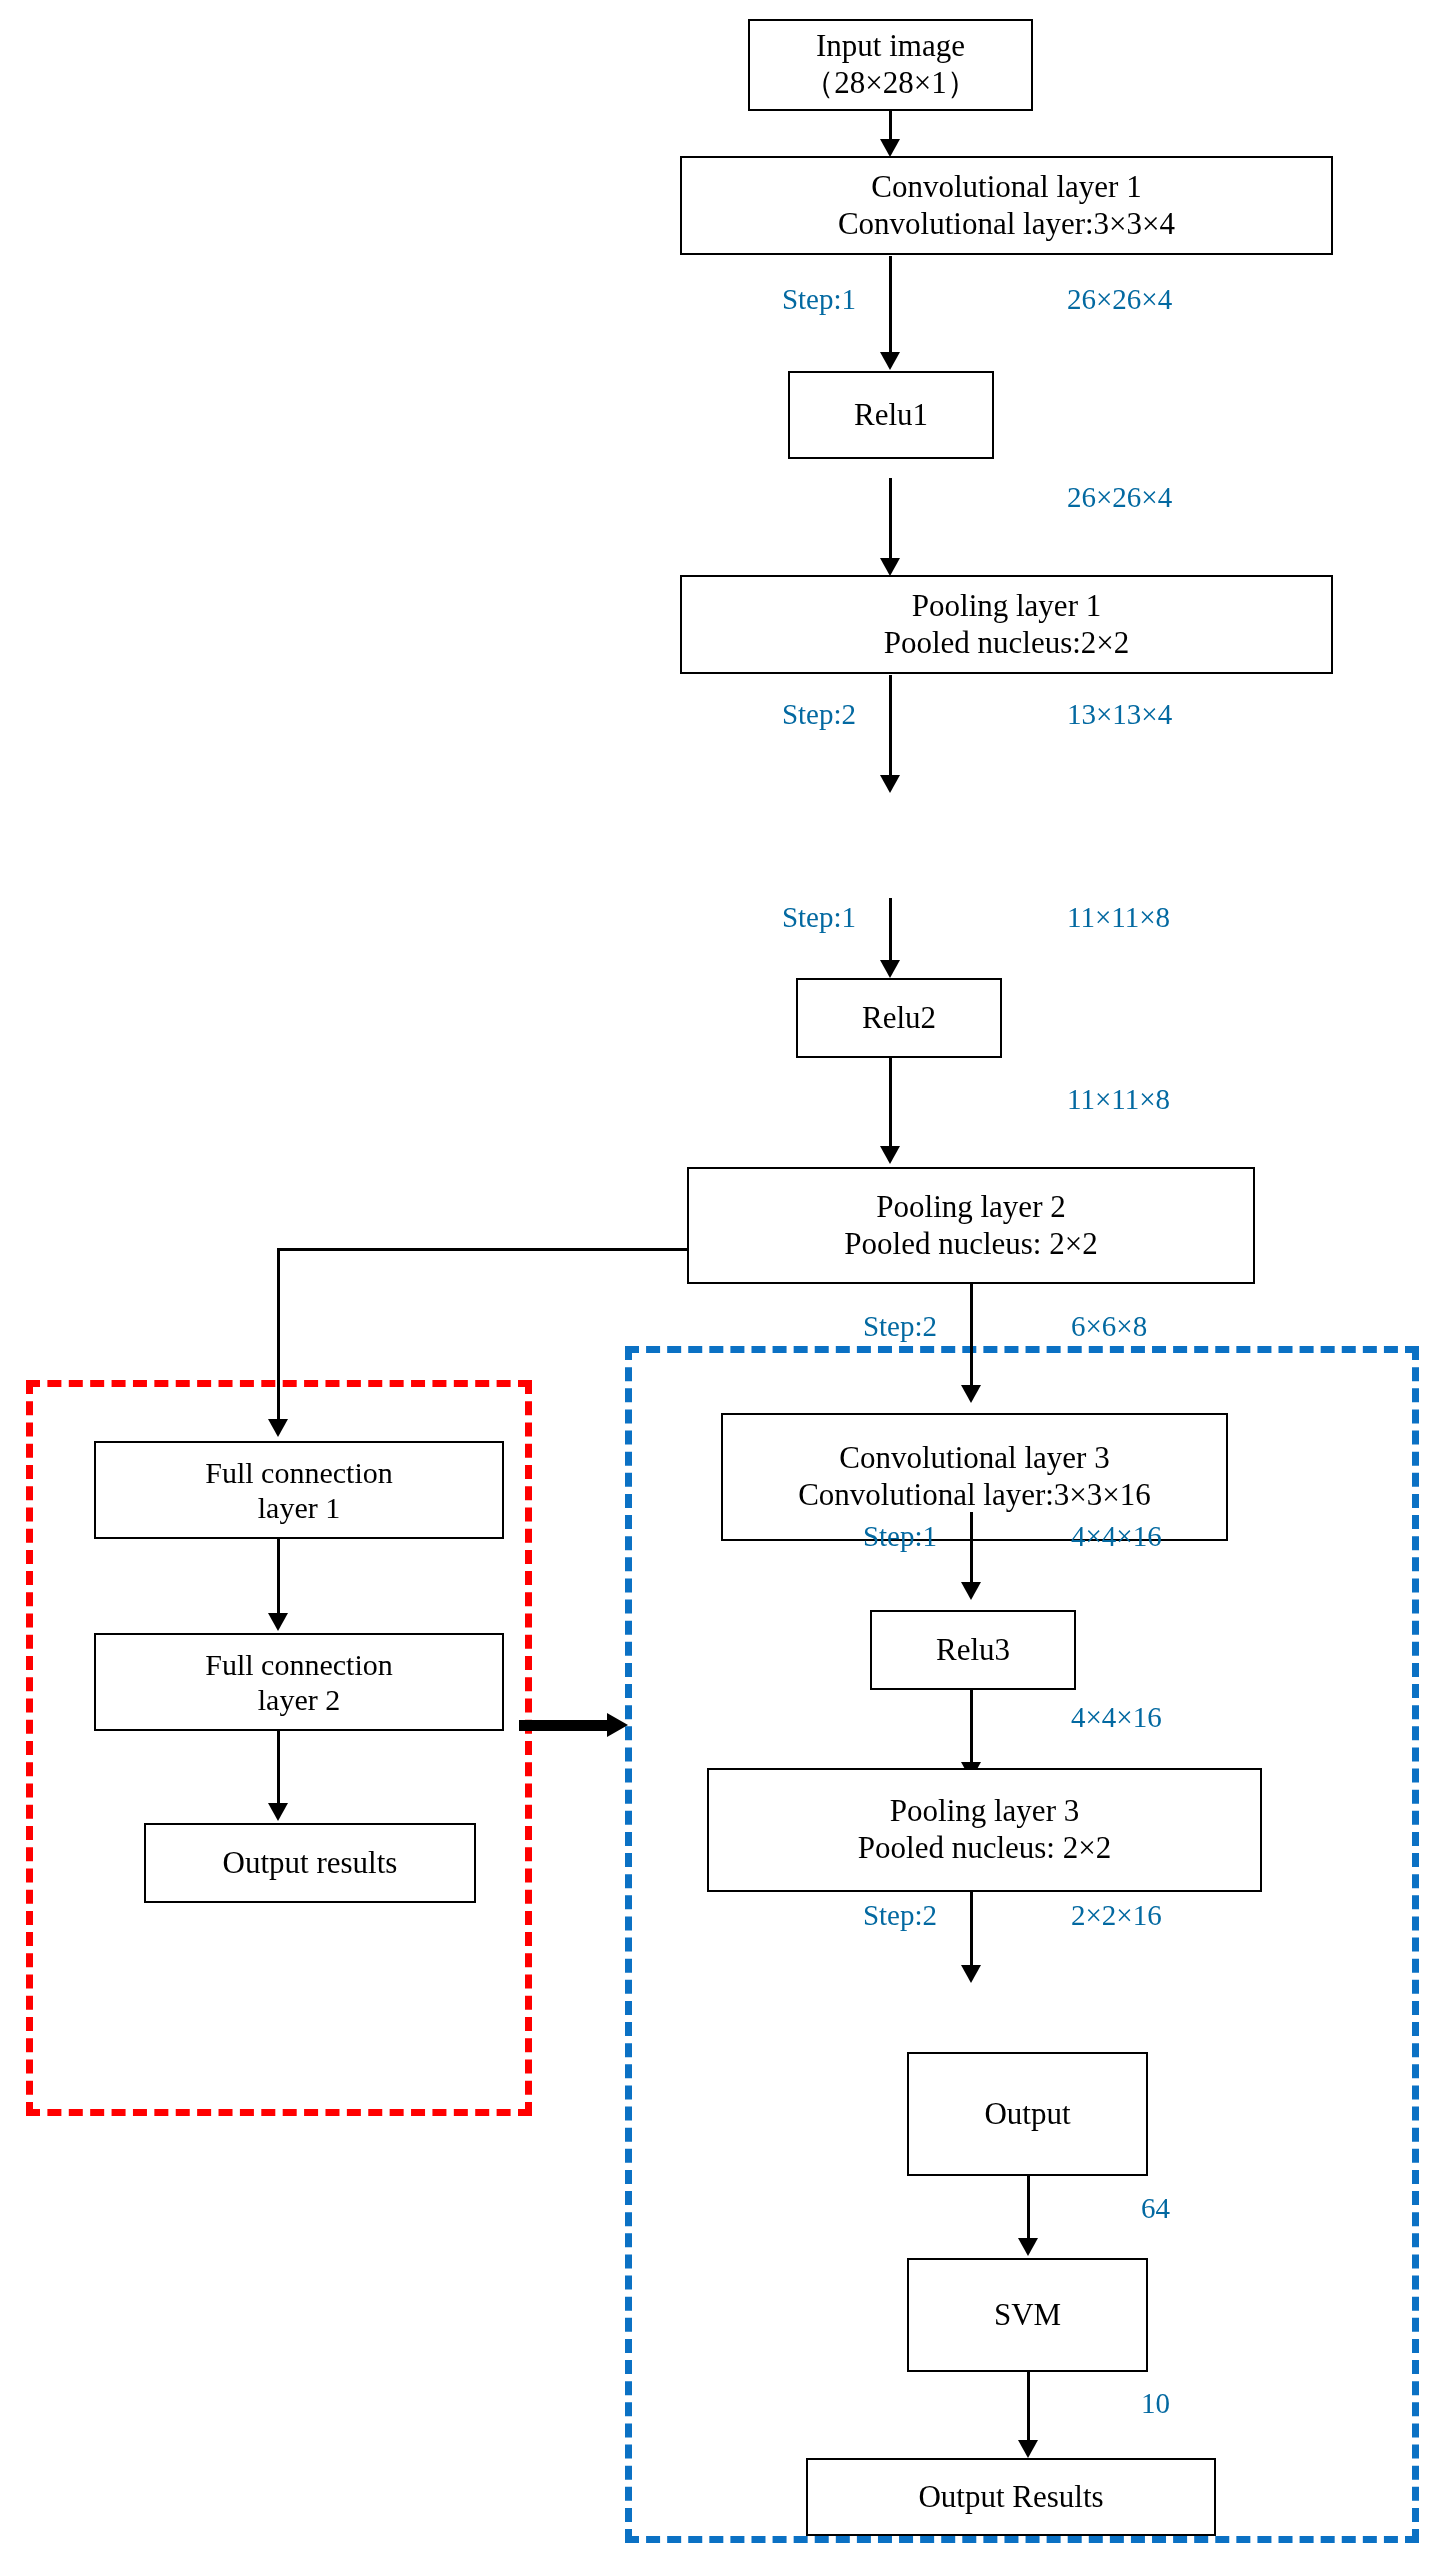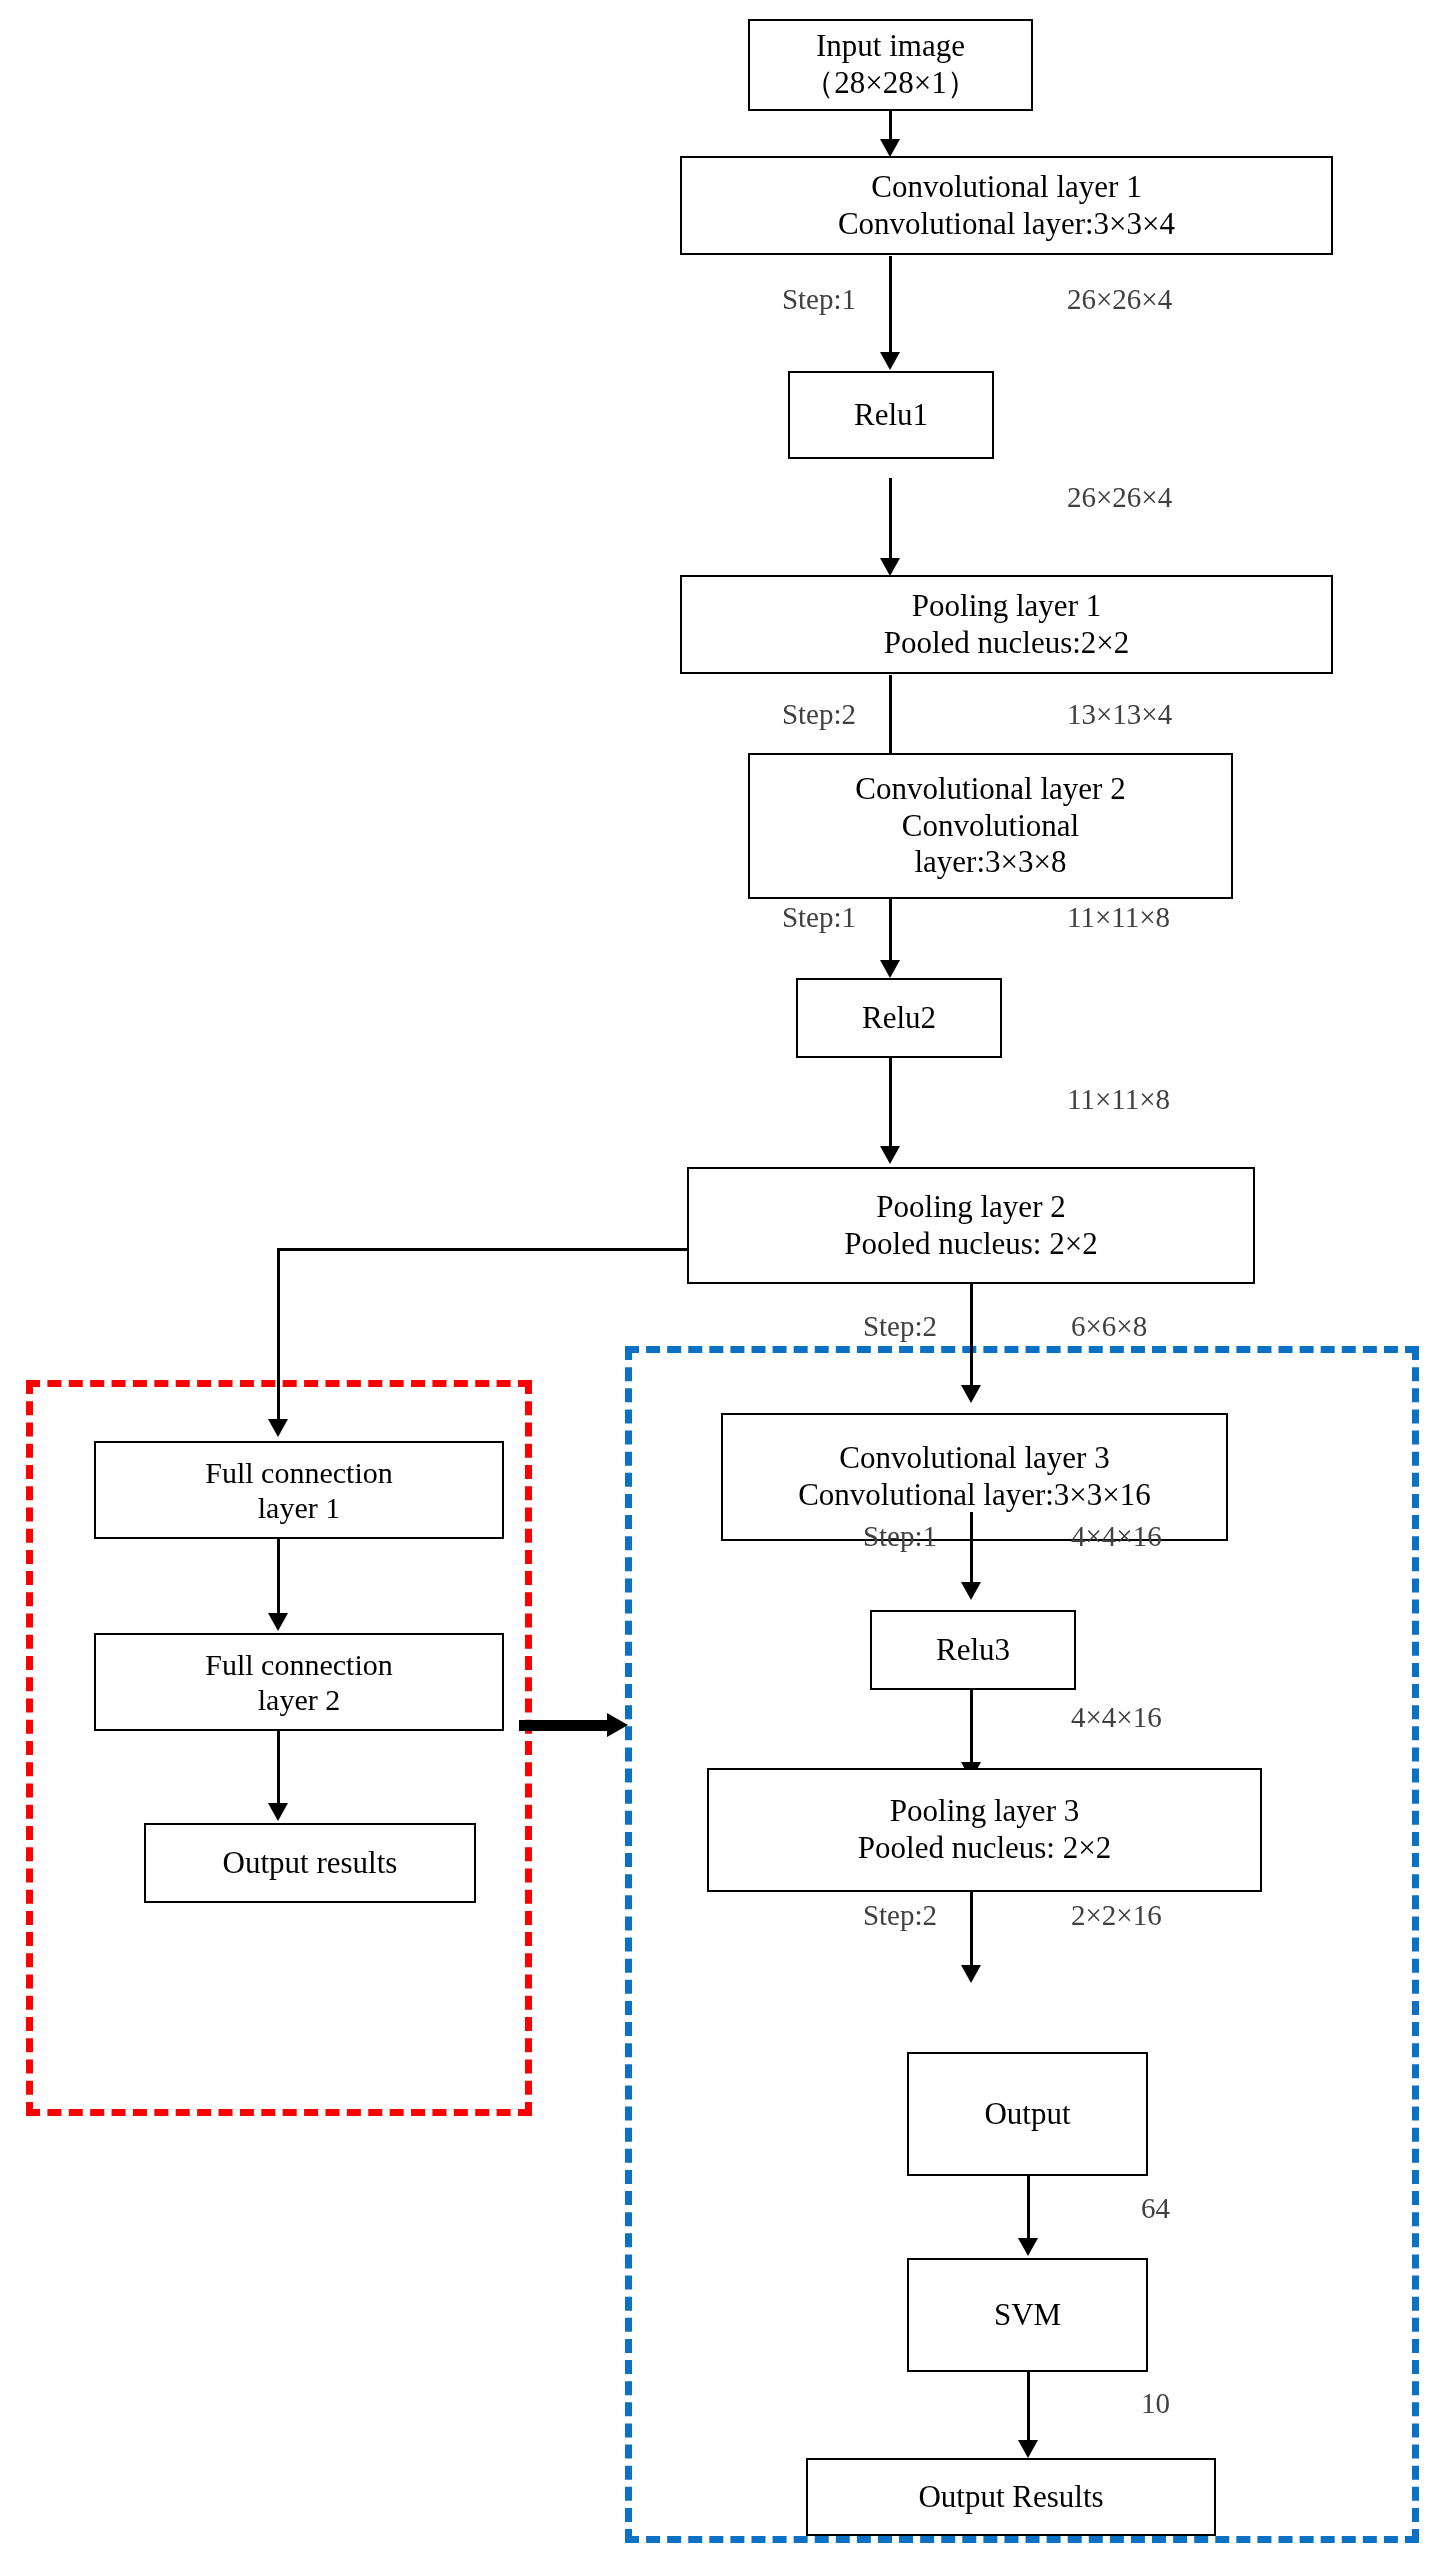--- a/index.html
+++ b/index.html
@@ -26,21 +26,21 @@
   }
   .box .ln{display:block;white-space:nowrap;}
   .f42{font-size:30px;}
   .f44{font-size:31px;}
   .thick{border-width:2.8px;}
 
   
   .lbl{
     position:absolute;
     font-size:29px;
-    color:#404040;
+    color:#0369a1;
     white-space:nowrap;
     line-height:1;
   }
   .lbl.r{transform:translateX(-100%);}
 
   
   .vline{position:absolute;width:2.8px;background:#000;}
   .hline{position:absolute;height:2.8px;background:#000;}
   .arrowhead{
     position:absolute;
@@ -104,25 +104,20 @@
   <div class="box f44" style="left:680px;top:575px;width:653px;height:99px;">
     <span class="ln">Pooling layer 1</span>
     <span class="ln">Pooled nucleus:2×2</span>
   </div>
 
   <div class="vline" style="left:889px;top:675px;height:107px;"></div>
   <div class="arrowhead" style="left:880px;top:775px;"></div>
   <div class="lbl r" style="left:856px;top:700px;">Step:2</div>
   <div class="lbl" style="left:1067px;top:700px;">13×13×4</div>
 
-  <div class="box f44" style="left:748px;top:753px;width:485px;height:146px;">
-    <span class="ln">Convolutional layer 2</span>
-    <span class="ln">Convolutional</span>
-    <span class="ln">layer:3×3×8</span>
-  </div>
 
   <div class="vline" style="left:889px;top:898px;height:67px;"></div>
   <div class="arrowhead" style="left:880px;top:960px;"></div>
   <div class="lbl r" style="left:856px;top:903px;">Step:1</div>
   <div class="lbl" style="left:1067px;top:903px;">11×11×8</div>
 
   <div class="box f44" style="left:788px;top:978px;width:206px;height:80px;margin-left:8px;">
     <span class="ln">Relu2</span>
   </div>
 

